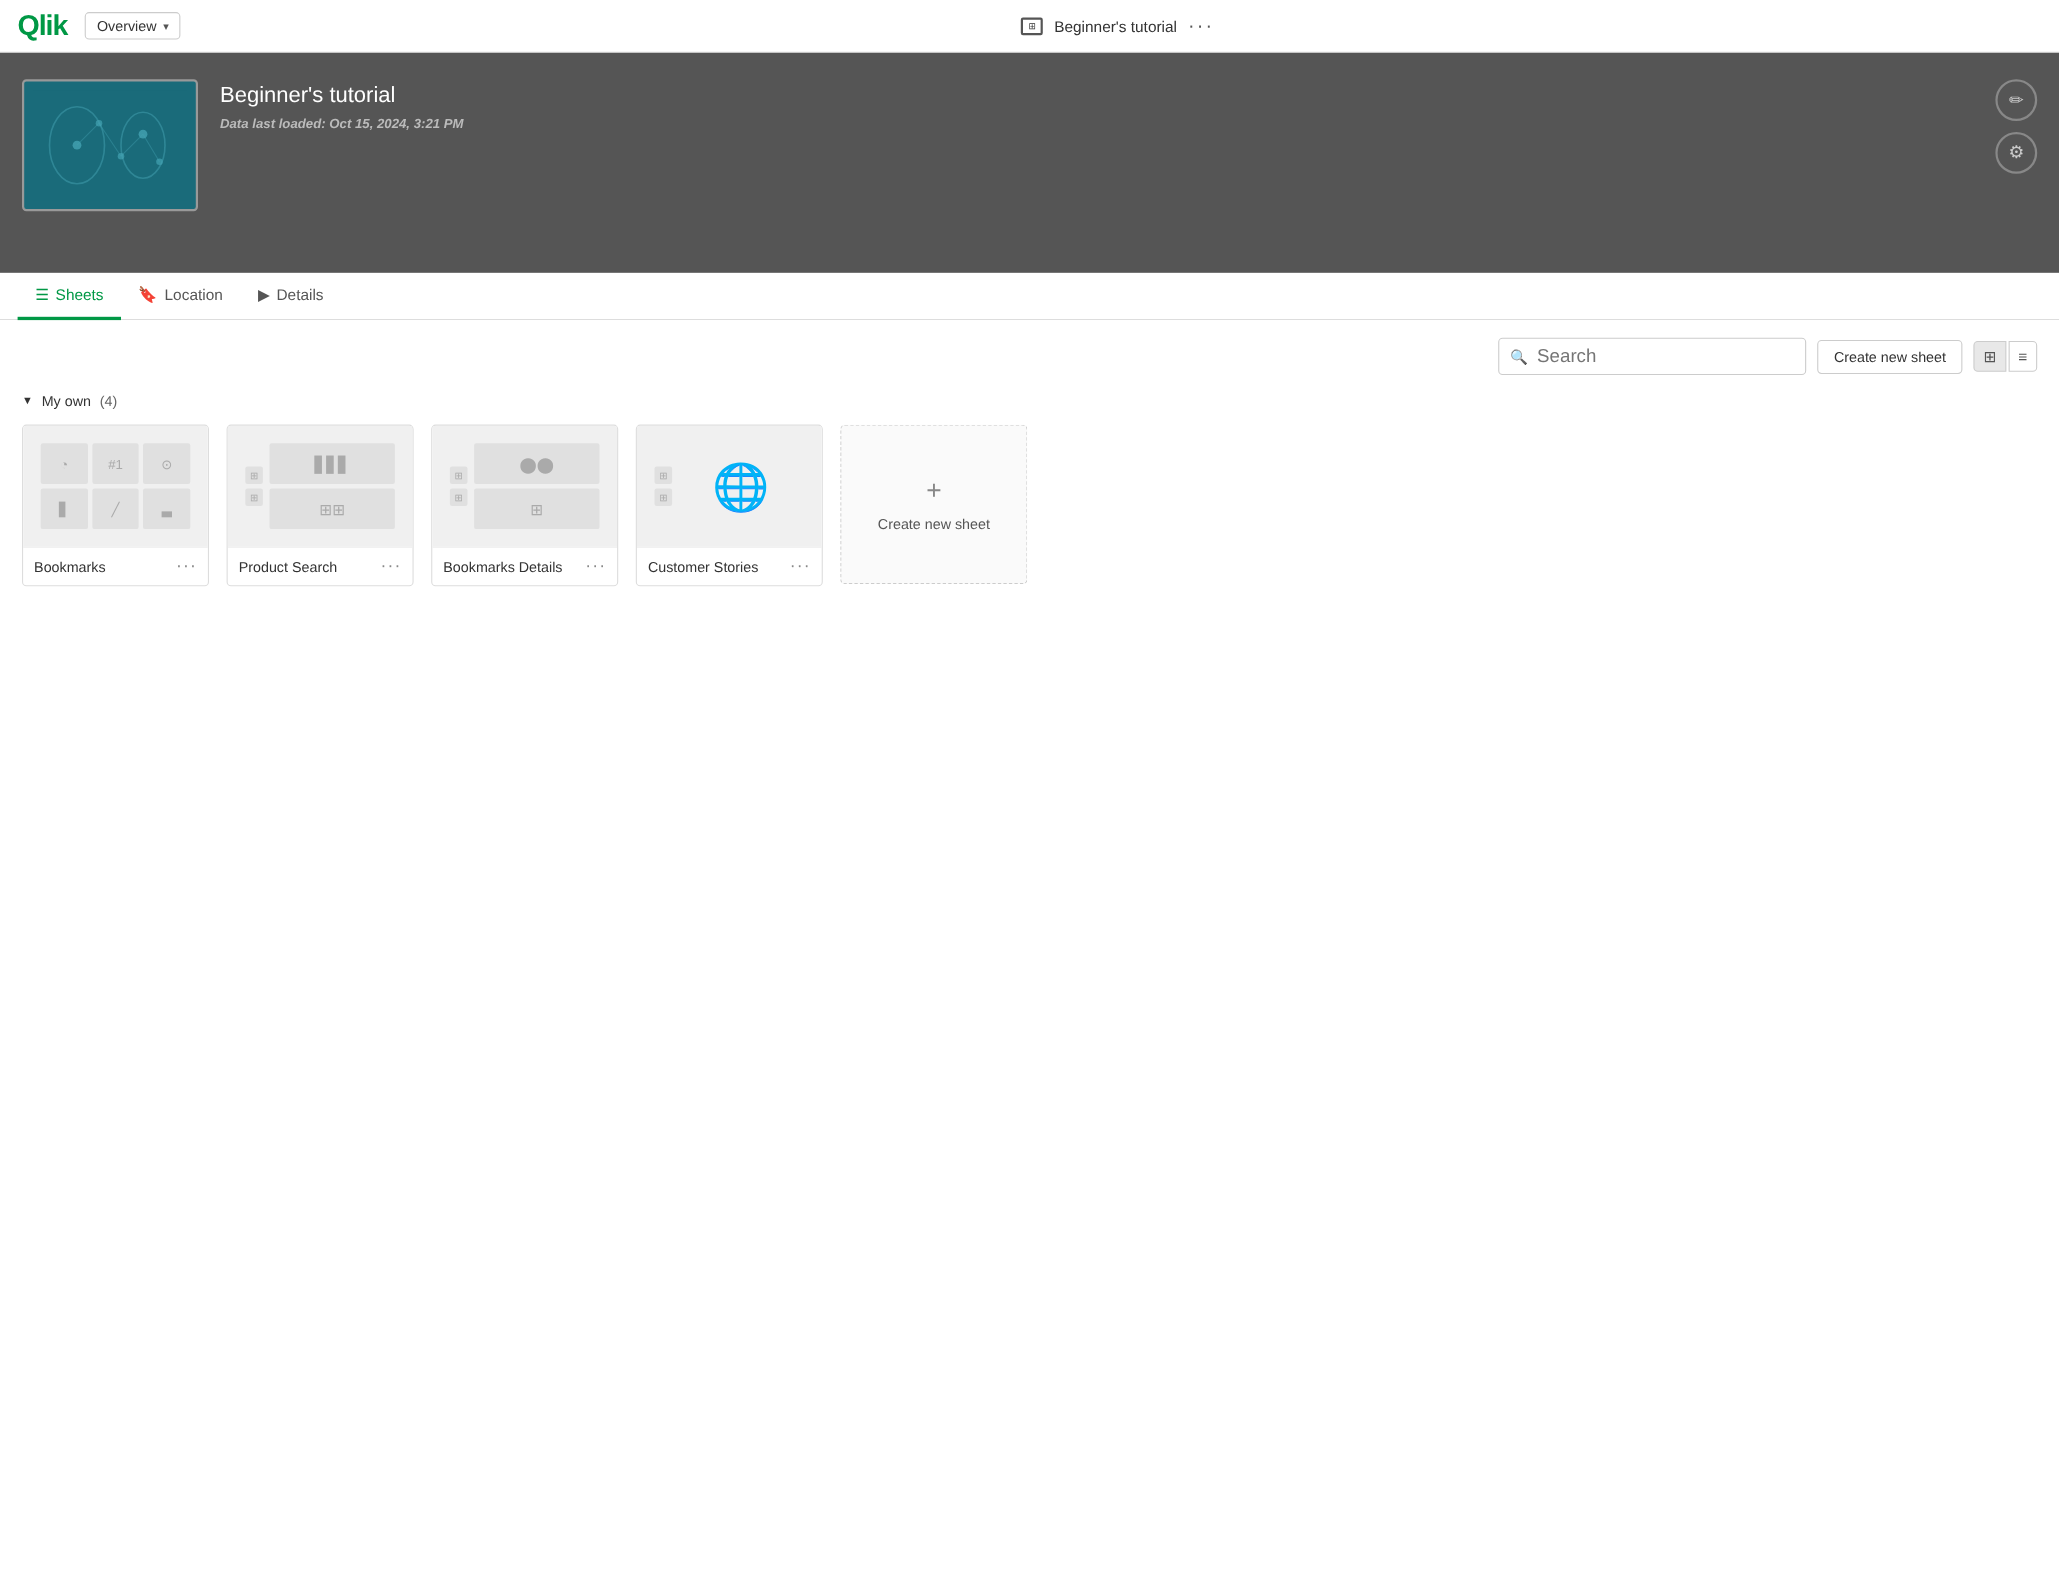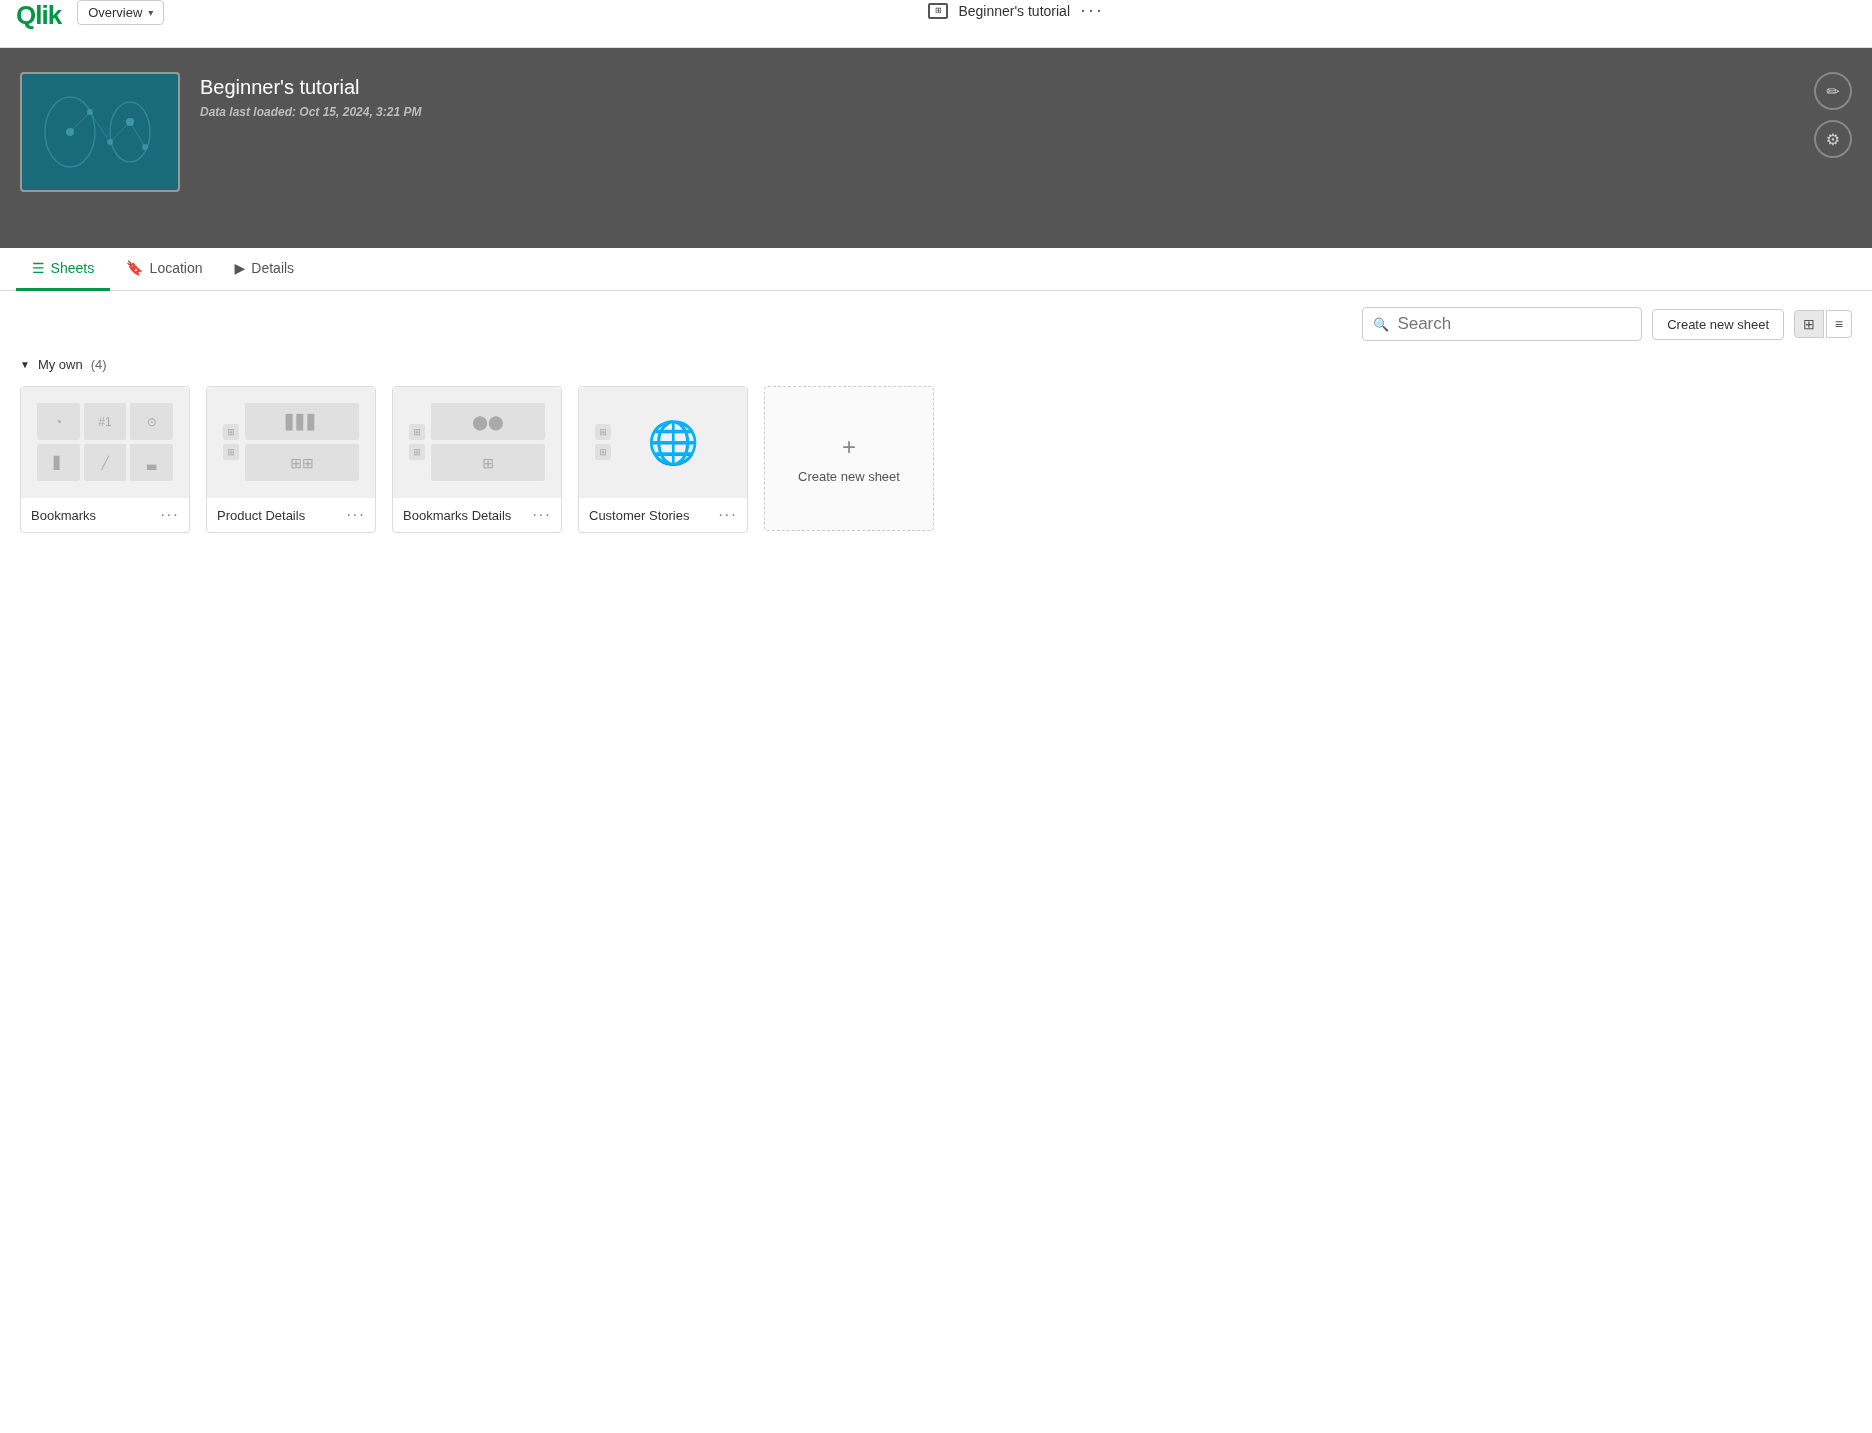--- a/index.html
+++ b/index.html
@@ -1,21 +1,21 @@
 <!DOCTYPE html>
 <html><head>
   <meta charset="utf-8">
   <style>
     * { box-sizing: border-box; margin: 0; padding: 0; }
     body { font-family: 'Segoe UI', Arial, sans-serif; background: #fff; color: #333; font-size: 14px; }
 
     
     .top-nav {
       display: flex;
-      align-items: flex-start;
+      align-items: center;
       height: 48px;
       background: #fff;
       border-bottom: 1px solid #ddd;
       padding: 0 16px;
       gap: 12px;
     }
     .qlik-logo {
       font-size: 26px;
       font-weight: bold;
       color: #009845;
@@ -418,21 +418,21 @@
             <div class="pin-icon">⊞</div>
             <div class="pin-icon">⊞</div>
           </div>
           <div style="flex:1; display:flex; flex-direction:column; gap:4px;">
             <div class="preview-icon" style="flex:1;">▋▋▋</div>
             <div class="preview-icon" style="flex:1;">⊞⊞</div>
           </div>
         </div>
       </div>
       <div class="sheet-card-footer">
-        <span>Product Details</span>
+        <span>Product Search</span>
         <span class="sheet-more">···</span>
       </div>
     </div>
 
     <div class="sheet-card">
       <div class="sheet-card-preview">
         <div style="display:flex; width:100%; height:100%; padding:8px; gap:6px;">
           <div style="display:flex; flex-direction:column; gap:4px; justify-content:center;">
             <div class="pin-icon">⊞</div>
             <div class="pin-icon">⊞</div>

